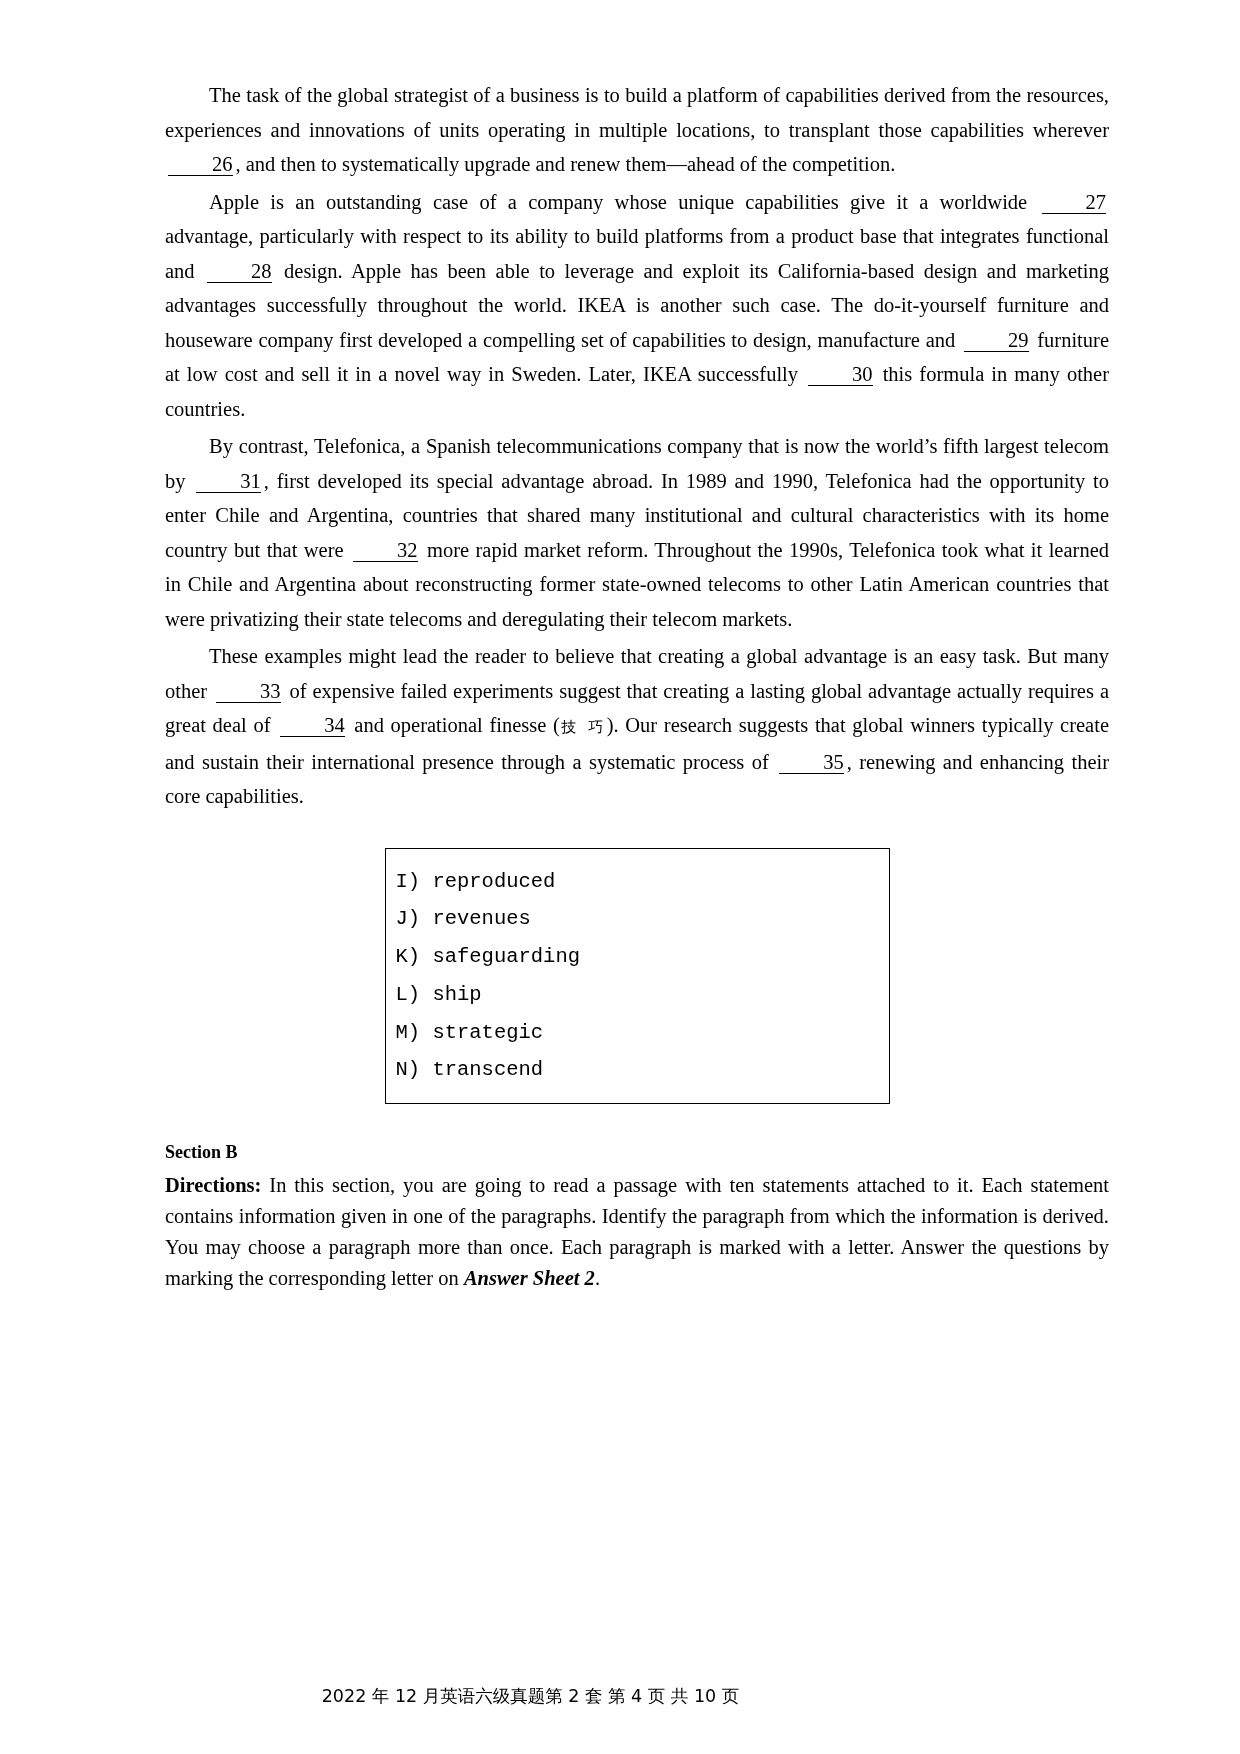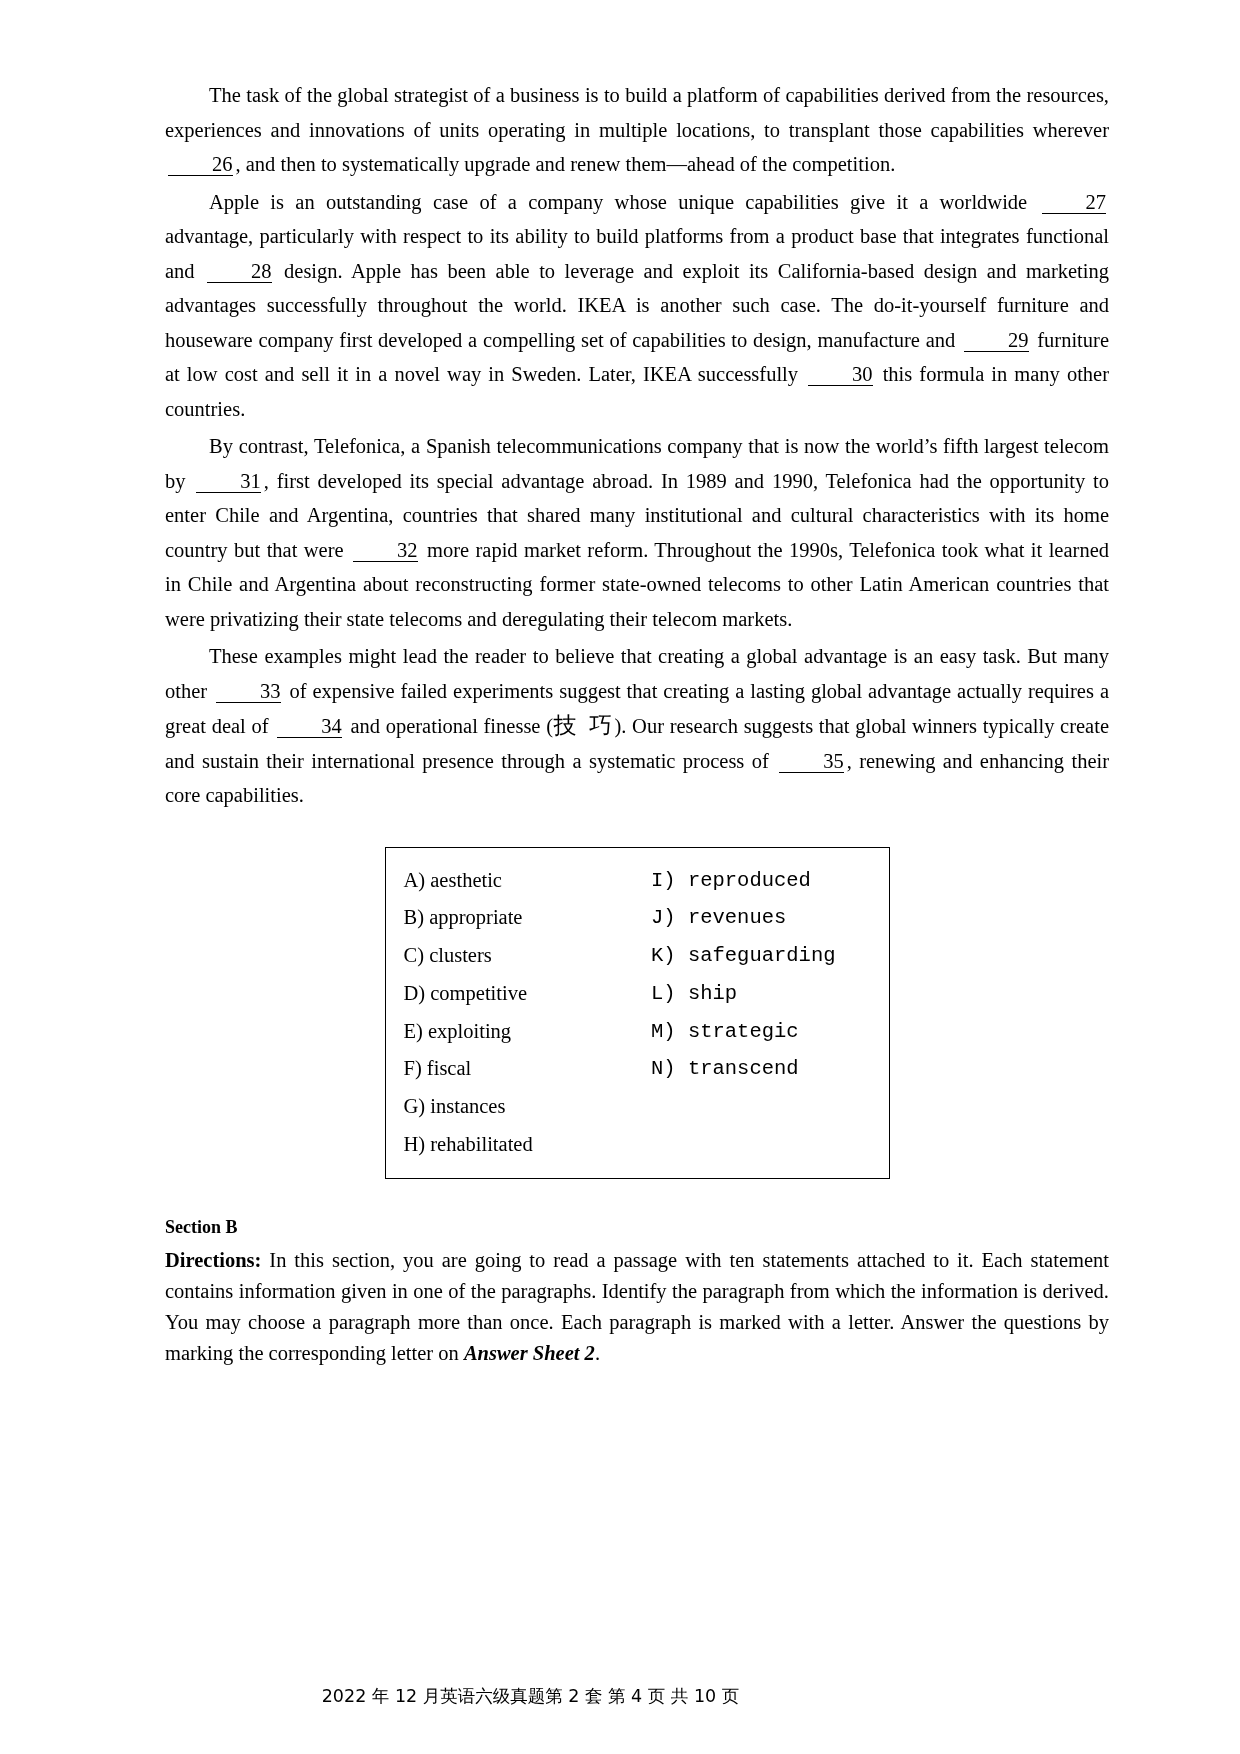--- a/index.html
+++ b/index.html
@@ -33,21 +33,21 @@
   }
   .blank {
     display: inline-block;
     min-width: 62px;
     text-align: center;
     border-bottom: 1.3px solid #000;
     line-height: 22px;
     margin: 0 3px;
   }
   .italic { }
-  .cjk { font-family: "DejaVu Sans", sans-serif; font-size: 23px; letter-spacing: 2px;}
+  .cjk { font-family: "DejaVu Sans", sans-serif; font-size: 15px; letter-spacing: 2px;}
 
   .options-box {
     margin: 34px auto 0 auto;
     width: 505px;
     border: 1.6px solid #000;
     box-sizing: border-box;
     padding: 14px 0 14px 0;
     display: flex;
   }
   .opt-col {
@@ -101,30 +101,20 @@
 
   <p class="para">
     <span>By contrast, Telefonica, a Spanish telecommunications company that is now the world’s fifth largest telecom by </span><span class="blank">31</span><span>, first developed its special advantage abroad. In 1989 and 1990, Telefonica had the opportunity to enter Chile and Argentina, countries that shared many institutional and cultural characteristics with its home country but that were </span><span class="blank">32</span><span> more rapid market reform. Throughout the 1990s, Telefonica took what it learned in Chile and Argentina about reconstructing former state-owned telecoms to other Latin American countries that were privatizing their state telecoms and deregulating their telecom markets.</span>
   </p>
 
   <p class="para">
     <span>These examples might lead the reader to believe that creating a global advantage is an easy task. But many other </span><span class="blank">33</span><span> of expensive failed experiments suggest that creating a lasting global advantage actually requires a great deal of </span><span class="blank">34</span><span> and operational </span><span class="italic">finesse</span><span> (</span><span class="cjk">技 巧</span><span>). Our research suggests that global winners typically create and sustain their international presence through a systematic process of </span><span class="blank">35</span><span>, renewing and enhancing their core capabilities.</span>
   </p>
 
   <div class="options-box">
-    <div class="opt-col left">
-      <div class="opt">A) aesthetic</div>
-      <div class="opt">B) appropriate</div>
-      <div class="opt">C) clusters</div>
-      <div class="opt">D) competitive</div>
-      <div class="opt">E) exploiting</div>
-      <div class="opt">F) fiscal</div>
-      <div class="opt">G) instances</div>
-      <div class="opt">H) rehabilitated</div>
-    </div>
     <div class="opt-col right">
       <div class="opt">I) reproduced</div>
       <div class="opt">J) revenues</div>
       <div class="opt">K) safeguarding</div>
       <div class="opt">L) ship</div>
       <div class="opt">M) strategic</div>
       <div class="opt">N) transcend</div>
     </div>
   </div>
 

